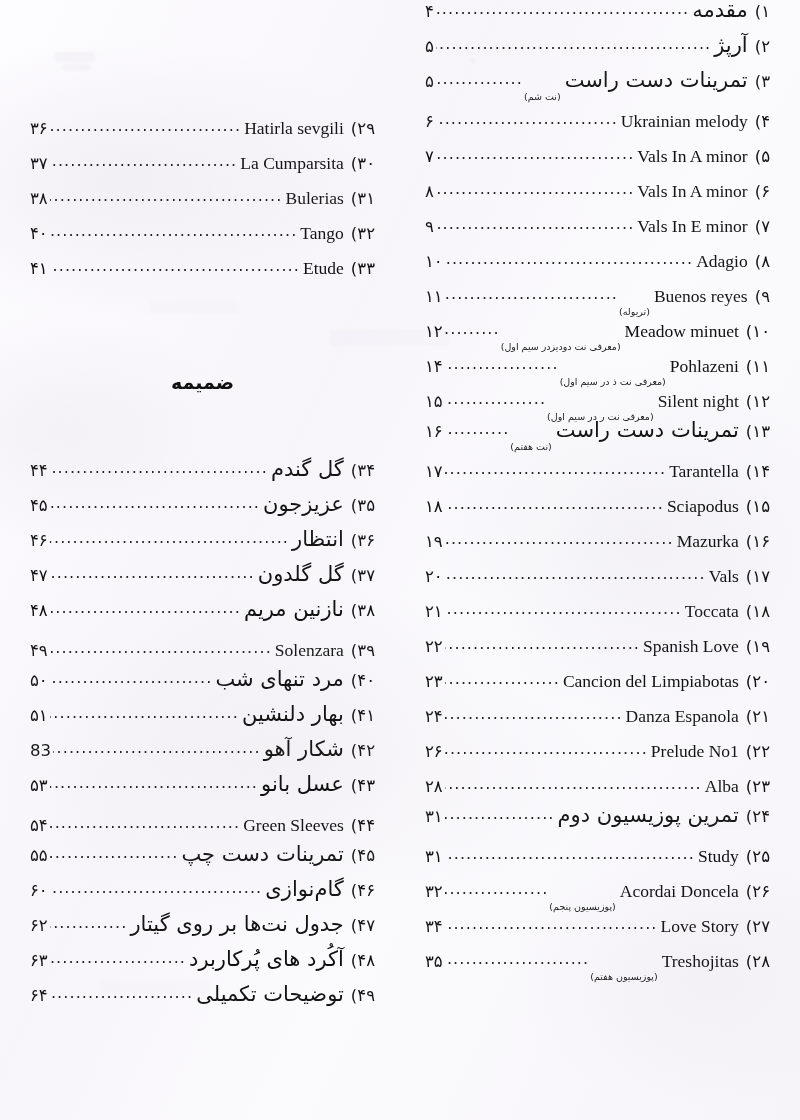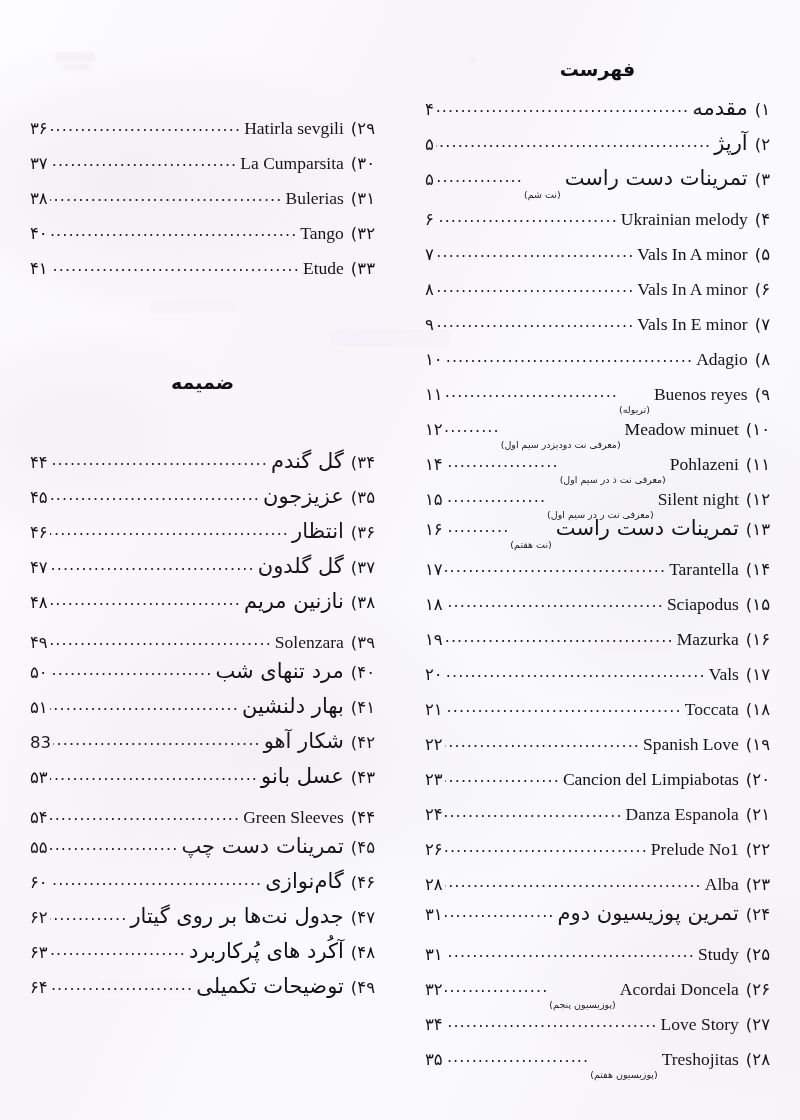--- a/index.html
+++ b/index.html
@@ -48,21 +48,21 @@
 
   .section-title{
     text-align:center;
     font-weight:bold;
     font-size:19px;
     letter-spacing:0;
     color:#101010;
     direction:rtl;
   }
   #title-fehrest{ margin-top:58px; margin-bottom:18px; }
-  #title-zamimeh{ margin-top:0; margin-bottom:20px; }
+  #title-zamimeh{ margin-top:0; margin-bottom:28px; }
 
   .toc-list{ list-style:none;margin:0;padding:0; }
 
   .toc-row{
     display:flex;
     align-items:baseline;
     direction:rtl;
     font-size:16.5px;
     line-height:1.0;
     height:35px;
@@ -138,21 +138,20 @@
   <div class="ghost" style="left:330px;top:330px;width:120px;height:16px;opacity:.5;"></div>
   <div class="ghost" style="left:150px;top:300px;width:90px;height:14px;opacity:.4;"></div>
   <div class="ghost" style="left:600px;top:640px;width:70px;height:12px;opacity:.35;"></div>
   <div class="ghost" style="left:100px;top:980px;width:110px;height:14px;opacity:.35;"></div>
   <div class="ghost" style="left:700px;top:820px;width:60px;height:10px;opacity:.3;"></div>
 </div>
 
 <div id="page">
 
   <div class="column" id="col-right">
-    <div class="section-title" id="title-fehrest">فهرست</div>
     <ul class="toc-list" id="list-right">
         <li class="toc-row">
           <span class="num">۱)</span>
           <span class="title-fa">مقدمه</span>
           <span class="leader"></span>
           <span class="page-no">۴</span>
         </li>
         <li class="toc-row">
           <span class="num">۲)</span>
           <span class="title-fa">آرپژ</span>

